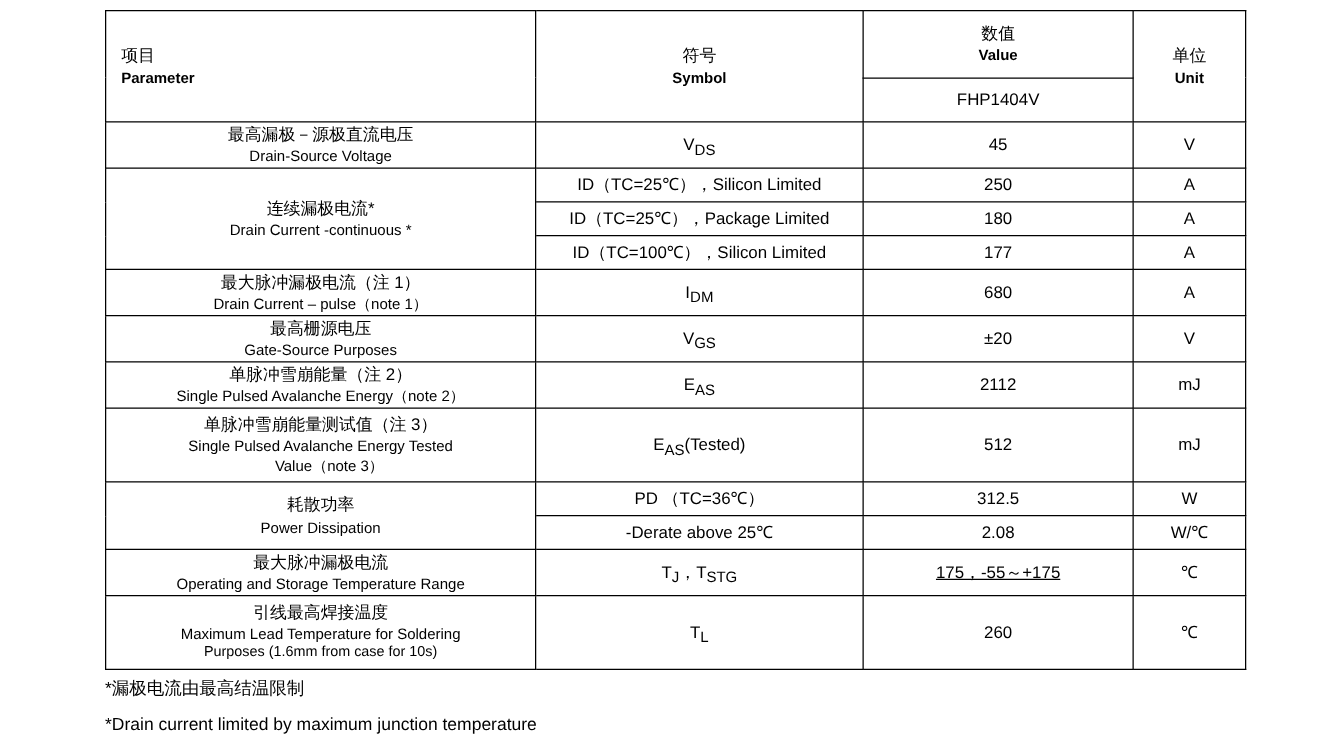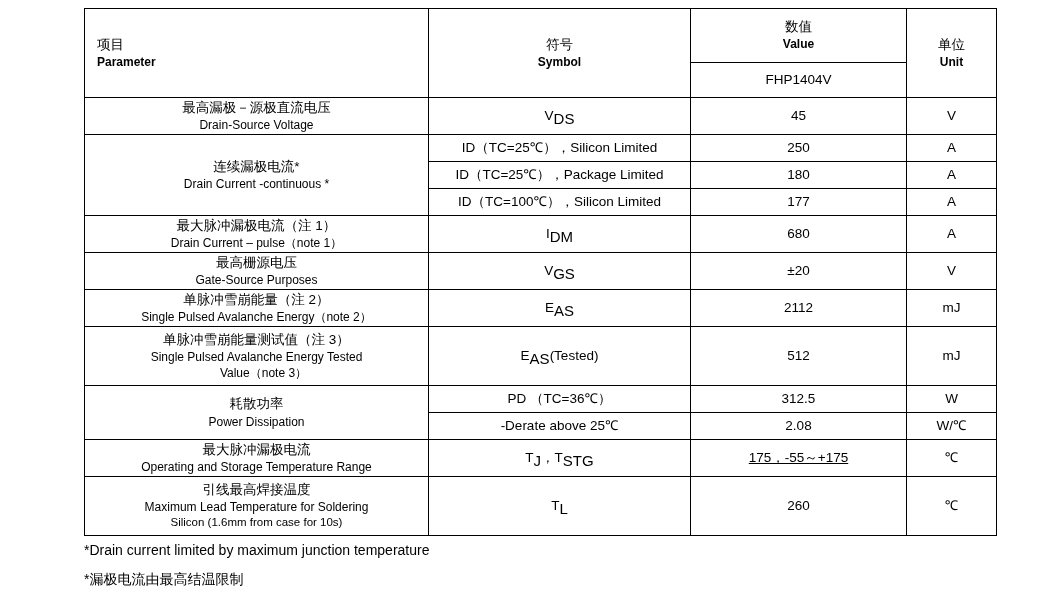--- a/index.html
+++ b/index.html
@@ -58,21 +58,21 @@
     text-align: left;
     padding-left: 12px;
   }
   .value-head {
     height: 52px;
   }
   .value-sub {
     height: 34px;
   }
   .sub {
-    font-size: 15px;
+    font-size: 12px;
     vertical-align: sub;
     line-height: 0;
   }
   .row-td { height: 36px; }
   .small-note {
     font-size: 11.5px;
   }
   .indent { display: inline-block; padding-left: 14px; }
   .footnotes {
     position: absolute;
@@ -231,28 +231,28 @@
           <span>T</span><span class="sub">J</span><span>，</span><span>T</span><span class="sub">STG</span>
         </td>
         <td class="row-td nowrap">175，-55～+175</td>
         <td class="row-td">℃</td>
       </tr>
 
       <tr>
         <td class="param-cell" style="height:58px">
           <div class="cn">引线最高焊接温度</div>
           <div class="en">Maximum Lead Temperature for Soldering</div>
-          <div class="en small-note">Silicon (1.6mm from case for 10s)</div>
+          <div class="en small-note">Purposes (1.6mm from case for 10s)</div>
         </td>
         <td>
           <span>T</span><span class="sub">L</span>
         </td>
         <td>260</td>
         <td>℃</td>
       </tr>
     </tbody>
   </table>
 </div>
 
 <div class="footnotes">
+  <div>*漏极电流由最高结温限制</div>
   <div>*Drain current limited by maximum junction temperature</div>
-  <div>*漏极电流由最高结温限制</div>
 </div>
 
 </body></html>

